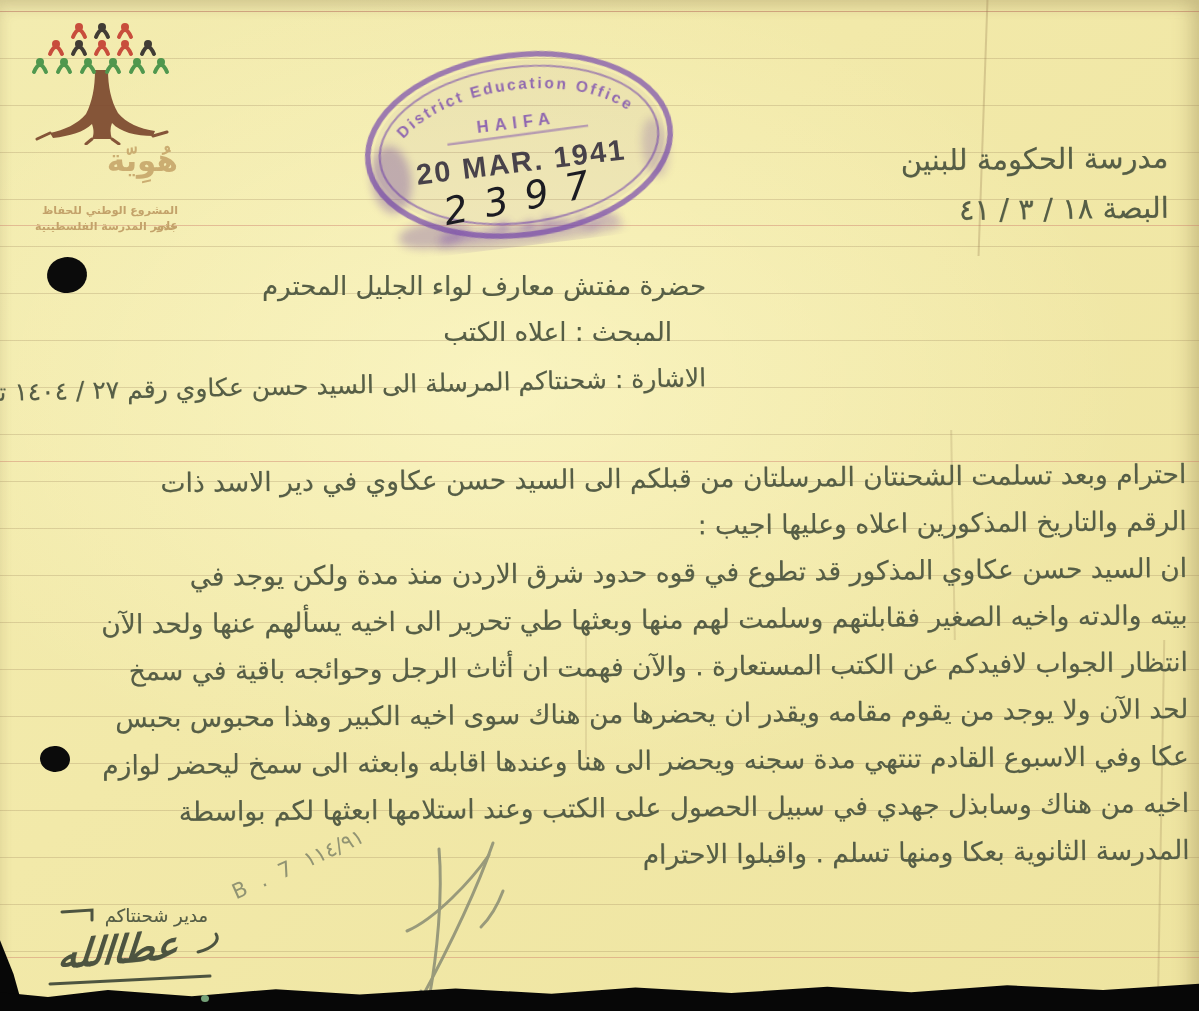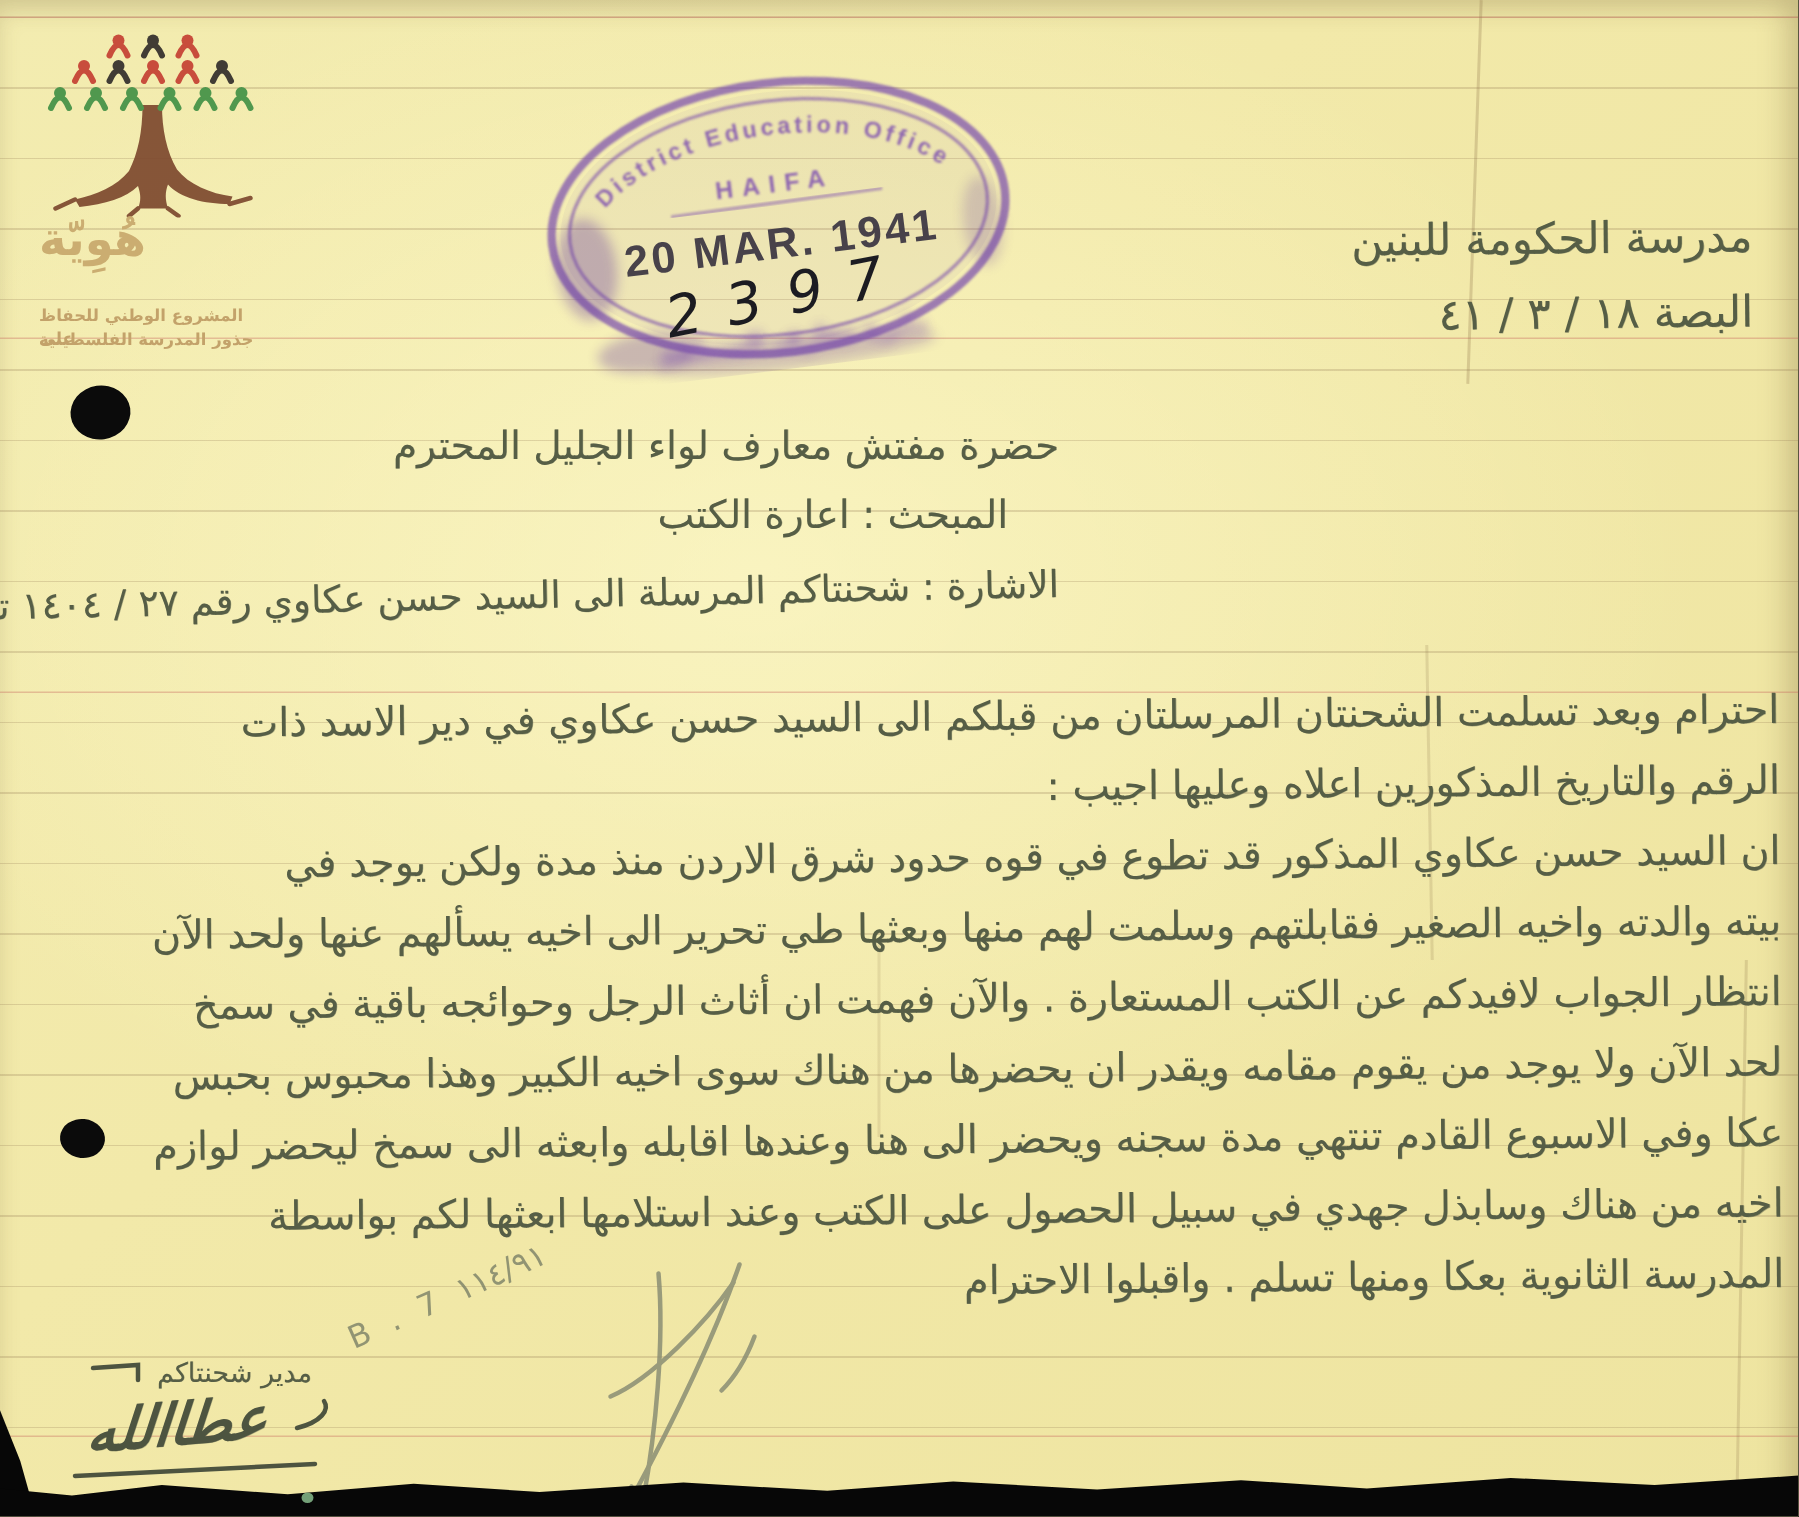--- a/index.html
+++ b/index.html
@@ -19,28 +19,28 @@
     background:repeating-linear-gradient(to bottom,
       rgba(148,122,84,.26) 0px, rgba(148,122,84,.26) 1.2px,
       transparent 1.2px, transparent 47px);
   }
   .redline{left:0; width:100%; height:1.4px; background:rgba(199,108,96,.38);}
   .crease{background:rgba(148,124,78,.30); width:1.6px;}
   
   .ink{color:#565e46; direction:rtl; text-align:right; white-space:nowrap;
        text-shadow:.35px .25px 0 rgba(86,94,70,.45);}
   .header-block{right:31px; top:134px; font-size:29px; line-height:50px; transform:rotate(-.6deg);}
-  .addr-block{left:28px; top:275px; width:678px; font-size:26px; line-height:46px;}
+  .addr-block{left:28px; top:263px; width:678px; font-size:26px; line-height:46px;}
   .addr-subject{margin-right:34px;}
   .addr-ref{transform:rotate(-1.2deg); transform-origin:right; font-size:25px;}
   .body-block{left:18px; top:450px; width:1168px; font-size:26.5px; line-height:47px;
               transform:rotate(-.5deg); transform-origin:right top;}
   .body-block div{height:47px;}
   
-  .logo{left:26px; top:20px; width:152px; height:215px; text-align:left;}
+  .logo{left:26px; top:20px; width:152px; height:215px; text-align:right;}
   .logo-callig{left:0; top:122px; width:152px; font-size:31px; font-weight:bold;
                color:#c9aa6e; opacity:.95; direction:rtl;}
   .logo-sub{left:0; width:152px; font-size:11px; font-weight:bold; color:#c3a26a; direction:rtl; line-height:15px;margin-top:15px;}
   
   .stamp{left:352px; top:44px; width:334px; height:202px; transform:rotate(-7deg);}
   
   .pencil-note{left:238px; top:880px; font-size:21px; color:rgba(128,133,106,.85);
                transform:rotate(-24deg); transform-origin:left bottom;
                direction:ltr; white-space:nowrap; letter-spacing:4px;}
   .sig-title{left:88px; top:905px; width:120px; font-size:18px;}
@@ -154,21 +154,21 @@
     </svg>
   </div>
 
   <div class="abs ink header-block">
     <div>مدرسة الحكومة للبنين</div>
     <div>البصة ١٨ / ٣ / ٤١</div>
   </div>
 
   <div class="abs ink addr-block">
     <div>حضرة مفتش معارف لواء الجليل المحترم</div>
-    <div class="addr-subject">المبحث : اعارة الكتب</div>
+    <div class="addr-subject">المبحث : اعلاه الكتب</div>
     <div class="addr-ref">الاشارة : شحنتاكم المرسلة الى السيد حسن عكاوي رقم ٢٧ / ١٤٠٤ تاريخ ٨ / ٢ / ٤١</div>
   </div>
 
   <div class="abs ink body-block">
     <div>احترام وبعد تسلمت الشحنتان المرسلتان من قبلكم الى السيد حسن عكاوي في دير الاسد ذات</div>
     <div>الرقم والتاريخ المذكورين اعلاه وعليها اجيب :</div>
     <div>ان السيد حسن عكاوي المذكور قد تطوع في قوه حدود شرق الاردن منذ مدة ولكن يوجد في</div>
     <div>بيته والدته واخيه الصغير فقابلتهم وسلمت لهم منها وبعثها طي تحرير الى اخيه يسألهم عنها ولحد الآن</div>
     <div>انتظار الجواب لافيدكم عن الكتب المستعارة . والآن فهمت ان أثاث الرجل وحوائجه باقية في سمخ</div>
     <div>لحد الآن ولا يوجد من يقوم مقامه ويقدر ان يحضرها من هناك سوى اخيه الكبير وهذا محبوس بحبس</div>

